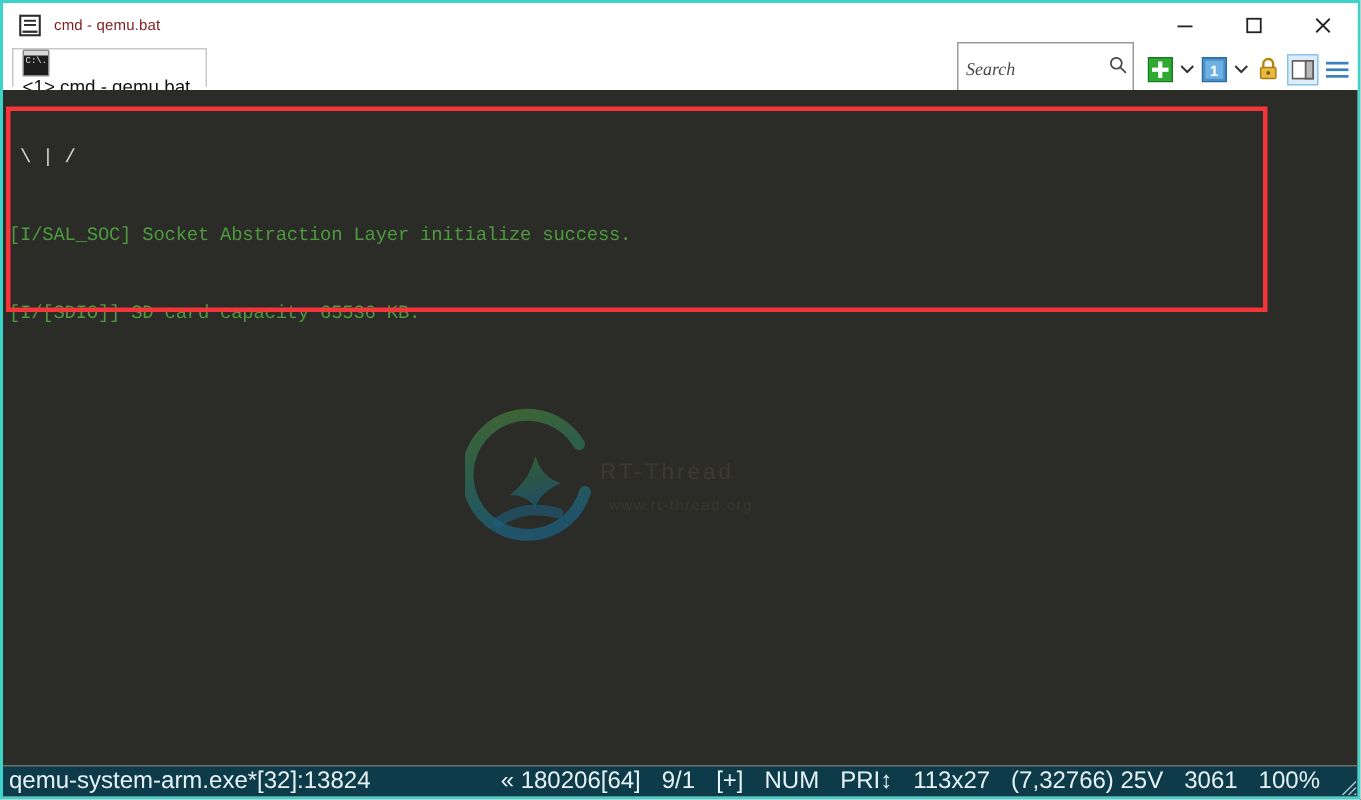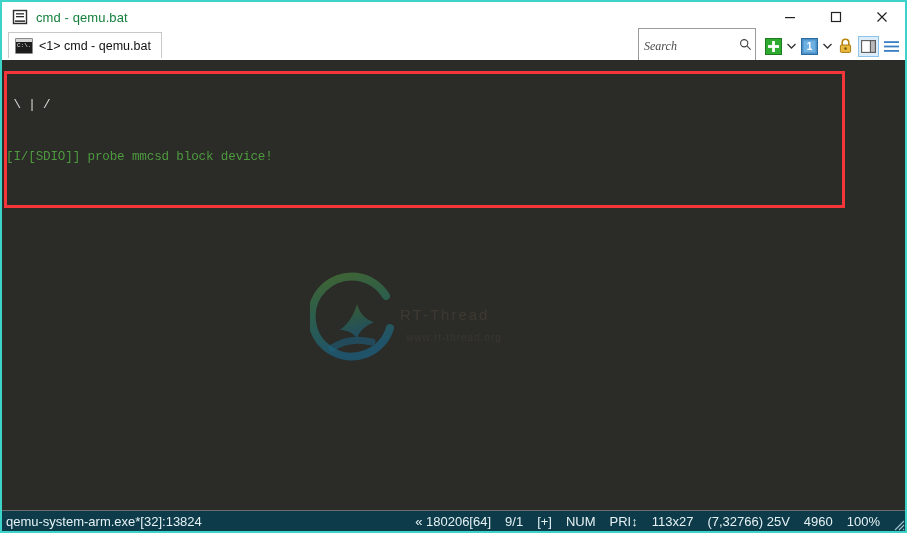--- a/index.html
+++ b/index.html
@@ -30,22 +30,22 @@
     position: relative;
   }
   .title-icon {
     width: 16px; height: 16px;
     margin-left: 10px; margin-right: 8px;
     position: relative;
     flex: 0 0 16px;
   }
   .title-icon svg { display: block; }
   .title-text {
-    font-size: 13px;
-    color: #15803d;
+    font-size: 10px;
+    color: #7f1d1d;
     letter-spacing: .1px;
     white-space: nowrap;
   }
   .winbtns {
     position: absolute;
     right: 0; top: 0;
     height: 30px;
     display: flex;
   }
   .winbtn {
@@ -65,25 +65,25 @@
   }
   .tab {
     margin-left: 6px;
     margin-top: 0px;
     height: 26px;
     box-sizing: border-box;
     border: 1px solid #c8c8c8;
     border-bottom: none;
     background: #ffffff;
     display: flex;
-    align-items: center;
     padding: 0 10px 0 6px;
     font-size: 12.5px;
     color: #111;
     white-space: nowrap;
+    flex-direction: column;
   }
   .tab-ico {
     width: 16px; height: 14px;
     margin-right: 6px;
     background: #1d1d1d;
     border: 1px solid #8a8a8a;
     position: relative;
     flex: 0 0 16px;
     border-radius: 1px;
     overflow: hidden;
@@ -213,21 +213,21 @@
   }
   
   .statusbar {
     height: 20px;
     flex: 0 0 20px;
     background: #0d3b49;
     color: #e6f2f5;
     display: flex;
     align-items: center;
     font-family: "Liberation Sans", sans-serif;
-    font-size: 13px;
+    font-size: 16px;
     position: relative;
     border-top: 1px solid #6d6d6d;
   }
   .sb-left {
     padding-left: 4px;
     white-space: nowrap;
   }
   .sb-right {
     position: absolute;
     right: 0; top: 0;
@@ -364,21 +364,22 @@
         <path d="M22 76 C34 68 46 66 62 70" fill="none" stroke="#1a6d93" stroke-width="7" stroke-linecap="round" opacity="0.55"></path>
       </svg>
     </div>
     <div class="wm-text">RT-Thread</div>
     <div class="wm-text2">www.rt-thread.org</div>
 
     <div class="redbox"></div>
 
     <div class="term">
       <div class="ln c-white"> \ | /</div>
-      <div class="ln c-green">[I/[SDIO]] probe mmcsd block device!</div>
+      <div class="ln c-green">[I/SAL_SOC] Socket Abstraction Layer initialize success.</div>
+      <div class="ln c-green">[I/[SDIO]] SD card capacity 65536 KB.</div>
       
       
 
       
       
       
       
       
       
       
@@ -398,21 +399,21 @@
   <div class="statusbar">
     <span class="sb-left">qemu-system-arm.exe*[32]:13824</span>
     <div class="sb-right">
       <span class="sb-item">« 180206[64]</span>
       <span class="sb-item">9/1</span>
       <span class="sb-item">[+]</span>
       <span class="sb-item">NUM</span>
       <span class="sb-item">PRI↕</span>
       <span class="sb-item">113x27</span>
       <span class="sb-item">(7,32766) 25V</span>
-      <span class="sb-item">4960</span>
+      <span class="sb-item">3061</span>
       <span class="sb-item">100%</span>
       <span class="sb-grip">
         <svg width="14" height="14" viewBox="0 0 14 14">
           <path d="M13 4 L4 13 M13 8 L8 13 M13 12 L12 13" stroke="#9fc4cd" stroke-width="1.1" fill="none"></path>
         </svg>
       </span>
     </div>
   </div>
 
 </div>

